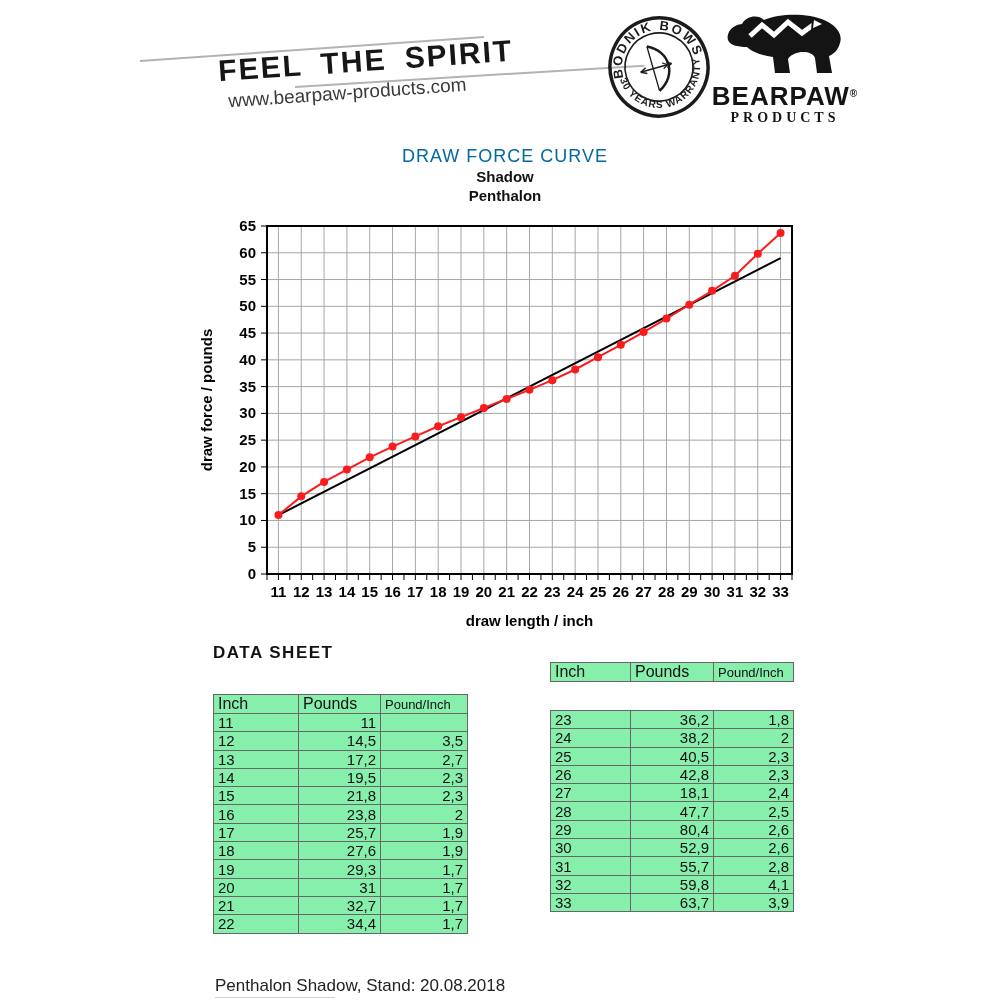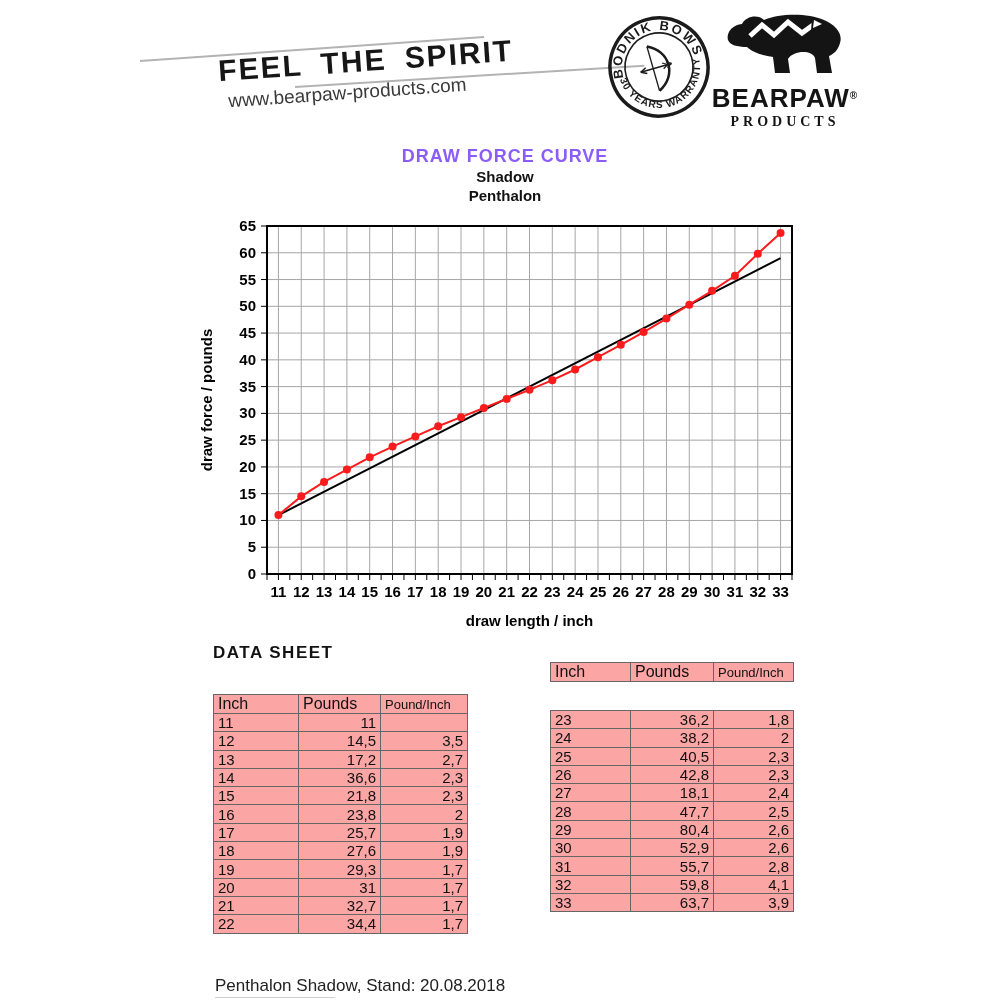--- a/index.html
+++ b/index.html
@@ -8,36 +8,36 @@
 
   
   .slant-line{position:absolute;height:2px;background:#b3b3b3;transform-origin:left center;}
   #tagline{position:absolute;left:218px;top:44px;transform:rotate(-4deg);
            font-weight:900;font-size:30px;letter-spacing:2px;word-spacing:8px;color:#161616;
            font-family:"Liberation Sans",sans-serif;}
   #website{position:absolute;left:228px;top:82px;transform:rotate(-4deg);
            font-size:19px;color:#3a3a3a;}
   #stamp{position:absolute;left:606px;top:14px;width:106px;height:106px;}
   #bearlogo{position:absolute;left:710px;top:12px;width:150px;text-align:center;}
-  #bearlogo .brandline{font-weight:900;font-size:26px;letter-spacing:1px;color:#141414;line-height:32px;}
+  #bearlogo .brandline{font-weight:900;font-size:26px;letter-spacing:1px;color:#141414;line-height:27px;}
   #bearlogo .brandline sup{font-size:10px;vertical-align:8px;}
   #bearlogo .brandsub{font-weight:700;font-size:14px;letter-spacing:4px;color:#141414;line-height:15px;font-family:Liberation Serif, serif;}
 
   
   #chart-titles{position:absolute;left:340px;top:146px;width:330px;text-align:center;}
-  #chart-titles .t1{font-weight:700;font-size:18px;letter-spacing:1px;color:#8b5cf6;}
+  #chart-titles .t1{font-weight:400;font-size:18px;letter-spacing:1px;color:#0369a1;}
   #chart-titles .t2{font-weight:700;font-size:15px;line-height:19px;color:#121212;}
 
   
   #chart-wrap{position:absolute;left:160px;top:205px;width:670px;height:430px;}
 
   
   #datasheet-heading{position:absolute;left:213px;top:643px;font-weight:900;
                      font-size:17px;letter-spacing:1.5px;color:#121212;}
-  table.sheet{position:absolute;border-collapse:collapse;table-layout:fixed;background:#fca5a5;}
+  table.sheet{position:absolute;border-collapse:collapse;table-layout:fixed;background:#86efac;}
   table.sheet th,table.sheet td{border:1px solid #666;height:17.3px;padding:0 4px;
       overflow:hidden;white-space:nowrap;font-family:"Liberation Sans",sans-serif;}
   table.sheet th{text-align:left;font-weight:400;font-size:16px;}
   table.sheet th.small{font-size:13px;}
   table.sheet td.inch{text-align:left;font-size:15px;}
   table.sheet td.num{text-align:right;font-size:15px;}
 
   #footer-note{position:absolute;left:215px;top:976px;font-size:17px;color:#222;}
   #footer-line{position:absolute;left:215px;top:997px;width:120px;height:1px;background:#cfcfcf;}
 </style>
@@ -288,21 +288,21 @@
           <td class="num">14,5</td>
           <td class="num">3,5</td>
         </tr>
         <tr>
           <td class="inch">13</td>
           <td class="num">17,2</td>
           <td class="num">2,7</td>
         </tr>
         <tr>
           <td class="inch">14</td>
-          <td class="num">36,6</td>
+          <td class="num">19,5</td>
           <td class="num">2,3</td>
         </tr>
         <tr>
           <td class="inch">15</td>
           <td class="num">21,8</td>
           <td class="num">2,3</td>
         </tr>
         <tr>
           <td class="inch">16</td>
           <td class="num">23,8</td>

